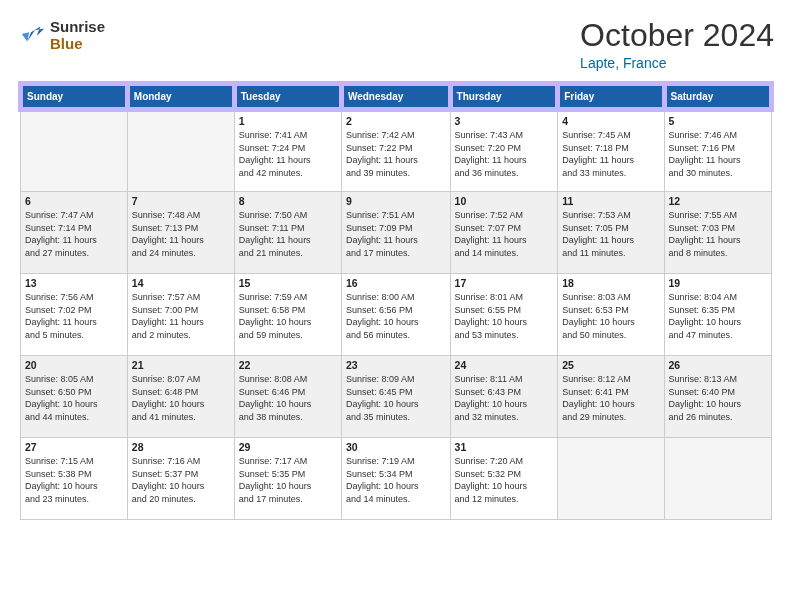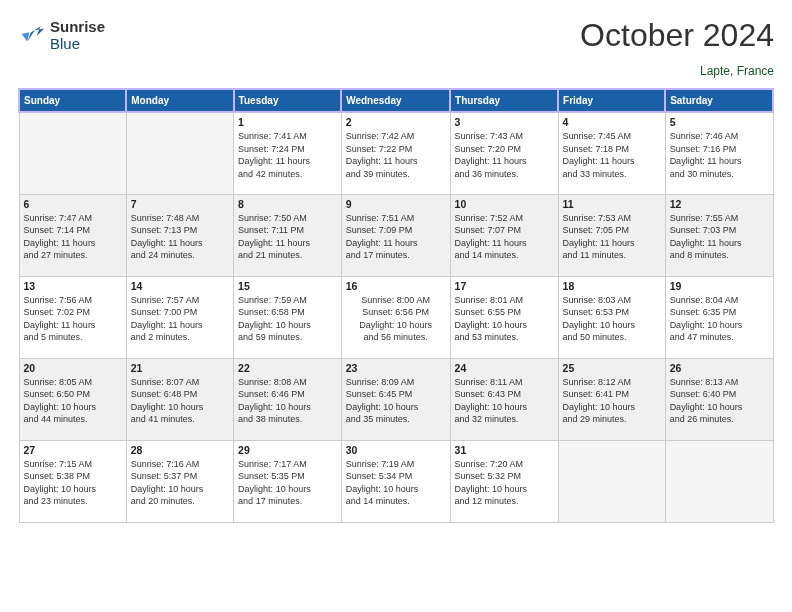--- a/index.html
+++ b/index.html
@@ -25,46 +25,45 @@
     .logo {
       display: flex;
       align-items: center;
       gap: 4px;
     }
     .logo-bird {
       width: 28px;
       height: 28px;
     }
     .title-block {
-      text-align: right;
     }
     .month-title {
       font-size: 32px;
       font-weight: normal;
       color: #333;
       line-height: 1.1;
     }
     .location {
-      font-size: 12px;
-      color: #14532d;
-      margin-top: 11px;
+      font-size: 14px;
+      color: #0369a1;
+      margin-top: 2px;
     }
     .calendar-table {
       width: 100%;
       border-collapse: collapse;
       font-size: 9.5px;
     }
     .calendar-table th {
       background: #1a5fa8;
       color: #fff;
       padding: 5px 4px;
       text-align: left;
       font-weight: bold;
       font-size: 10px;
-      border: 2px solid #c4b5fd;
+      border: 5px solid #c4b5fd;
     }
     .calendar-table td {
       border: 1px solid #ccc;
       vertical-align: top;
       padding: 3px 4px;
       width: 113px;
       height: 82px;
       background: #fff;
     }
     .calendar-table td.empty {
@@ -90,21 +89,21 @@
 
 <div class="page">
   <div class="header">
     <div class="logo">
       <svg class="logo-bird" viewBox="0 0 30 30" xmlns="http://www.w3.org/2000/svg">
         <polygon points="10,22 18,10 28,8 20,16 24,6 14,12" fill="#1a5fa8"></polygon>
         <polygon points="10,22 4,14 12,12" fill="#4a90d9"></polygon>
       </svg>
       <div>
         <div style="font-size:15px;font-weight:bold;color:#333;">Sunrise</div>
-        <div style="font-size:15px;font-weight:normal;color:#0c4a6e;">Blue</div>
+        <div style="font-size:15px;font-weight:bold;color:#a16207;">Blue</div>
       </div>
     </div>
     <div class="title-block">
       <div class="month-title">October 2024</div>
       <div class="location">Lapte, France</div>
     </div>
   </div>
 
   <table class="calendar-table">
     <thead>
@@ -226,21 +225,21 @@
           </td>
           <td>
             <div class="day-num">15</div>
             <div class="day-detail" style="white-space: pre-line;">Sunrise: 7:59 AM
 Sunset: 6:58 PM
 Daylight: 10 hours
 and 59 minutes.</div>
           </td>
           <td>
             <div class="day-num">16</div>
-            <div class="day-detail" style="white-space: pre-line; text-align: center;">Sunrise: 8:00 AM
+            <div class="day-detail" style="white-space: pre-line;">Sunrise: 8:00 AM
 Sunset: 6:56 PM
 Daylight: 10 hours
 and 56 minutes.</div>
           </td>
           <td>
             <div class="day-num">17</div>
             <div class="day-detail" style="white-space: pre-line;">Sunrise: 8:01 AM
 Sunset: 6:55 PM
 Daylight: 10 hours
 and 53 minutes.</div>

